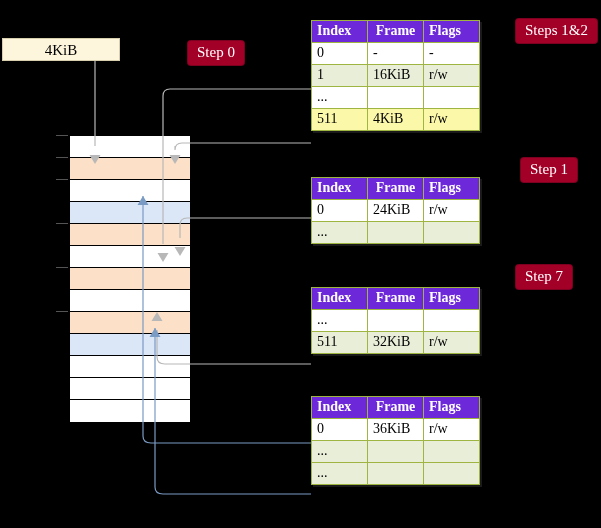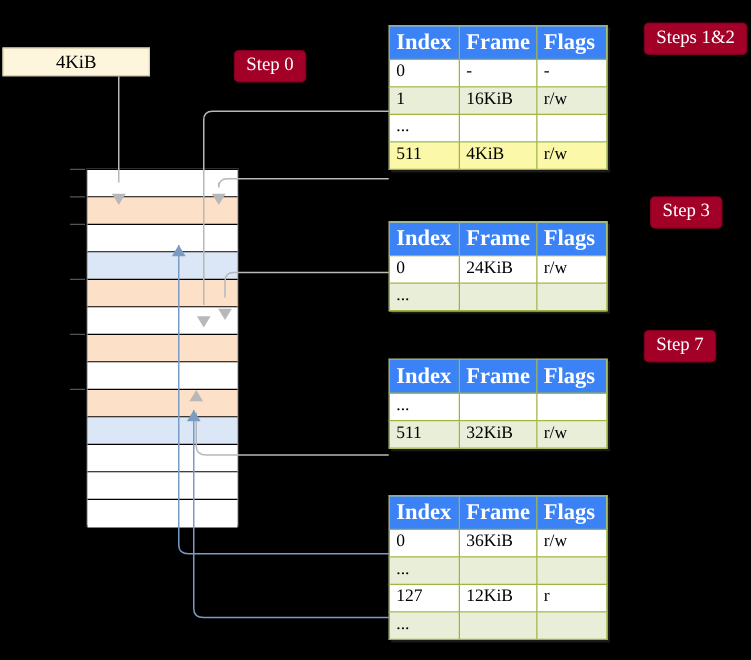--- a/index.html
+++ b/index.html
@@ -54,24 +54,24 @@
   .pt th, .pt td {
     border: 1px solid #9fb542;
     padding: 2px 5px 3px 5px;
     text-align: left;
     vertical-align: middle;
     height: 19px;
     box-sizing: border-box;
     color: #000000;
   }
   .pt th {
-    background: #3b82f6;
+    background: #6d28d9;
     color: #ffffff;
     font-weight: bold;
-    font-size: 18px;
+    font-size: 14px;
   }
   .pt td.c-index { width: 56px; }
   .pt td.c-frame { width: 56px; }
   .pt td.c-flags { width: 56px; }
   .pt th.c-index { width: 56px; }
   .pt th.c-frame { width: 56px; text-align: center; }
   .pt th.c-flags { width: 56px; }
   .pt tr.alt td { background: #e9eed9; }
   .pt tr.plain td { background: #ffffff; }
   .pt tr.hl td { background: #fbf8a9; }
@@ -235,38 +235,33 @@
         <tr class="plain">
           <td class="c-index">0</td>
           <td class="c-frame">36KiB</td>
           <td class="c-flags">r/w</td>
         </tr>
         <tr class="alt">
           <td class="c-index">...</td>
           <td class="c-frame"></td>
           <td class="c-flags"></td>
         </tr>
-        <tr class="plain">
-          <td class="c-index">127</td>
-          <td class="c-frame">12KiB</td>
-          <td class="c-flags">r</td>
-        </tr>
         <tr class="alt">
           <td class="c-index">...</td>
           <td class="c-frame"></td>
           <td class="c-flags"></td>
         </tr>
       </tbody>
     </table>
   </div>
 
 <div id="badges-host">
     <div class="step-badge" style="left: 516px; top: 19px;">Steps 1&amp;2</div>
     <div class="step-badge" style="left: 188px; top: 41px;">Step 0</div>
-    <div class="step-badge" style="left: 521px; top: 158px;">Step 3</div>
+    <div class="step-badge" style="left: 521px; top: 158px;">Step 1</div>
     <div class="step-badge" style="left: 516px; top: 265px;">Step 7</div>
   </div>
 
 <div class="memtick" style="left: 56px; top: 135px;"></div>
 <div class="memtick" style="left: 56px; top: 157px;"></div>
 <div class="memtick" style="left: 56px; top: 179px;"></div>
 <div class="memtick" style="left: 56px; top: 223px;"></div>
 <div class="memtick" style="left: 56px; top: 267px;"></div>
 <div class="memtick" style="left: 56px; top: 311px;"></div>
 

